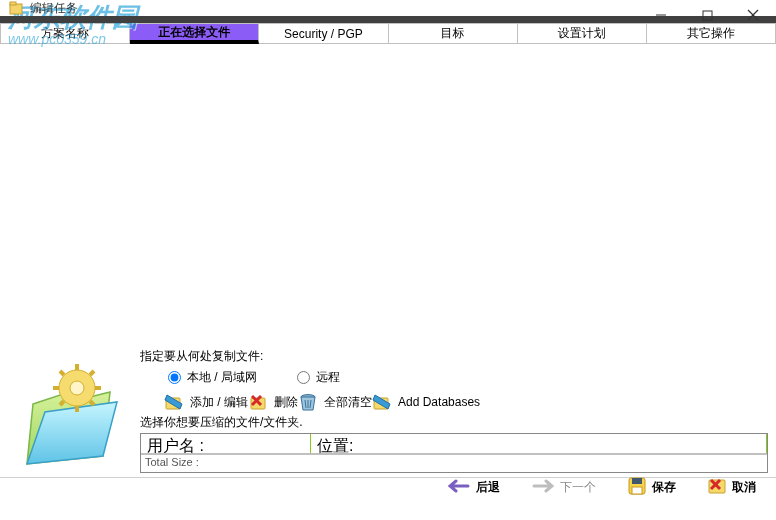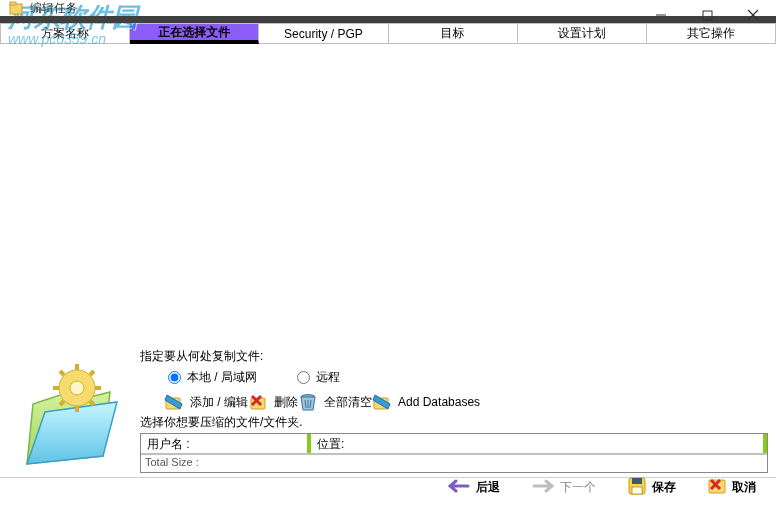--- a/index.html
+++ b/index.html
@@ -24,21 +24,21 @@
 .radiorow { display: flex; align-items: center; gap: 40px; margin-bottom: 6px; padding-left: 28px; }
 .radiorow label { display: flex; align-items: center; gap: 6px; }
 
 .toolbar { display: flex; align-items: center; margin-bottom: 2px; padding-left: 24px; }
 .tbtn { display: flex; align-items: center; gap: 6px; cursor: pointer; }
 .tbtn .ticon2 { width: 20px; height: 20px; }
 
 .listlabel { font-size: 12px; margin-bottom: 2px; }
 .listview { flex: 1; border: 1px solid #888; background: #fff; display: flex; flex-direction: column; }
 .lheader { height: 20px; display: flex; border-bottom: 1px solid #c0c0c0; background: #fff; }
-.lcol { border-right: 4px solid #84cc16; padding: 2px 6px; font-size: 12px; }
+.lcol { border-right: 1px solid #84cc16; padding: 2px 6px; font-size: 16px; }
 .lcol:first-child { width: 170px; }
 .lcol:last-child { flex: 1; }
 .lbody { flex: 1; }
 .lfooter { height: 18px; border-top: 1px solid #c0c0c0; padding: 1px 4px; font-size: 11px; color: #555; }
 
 .footer { height: 20px; border-top: 1px solid #d0d0d0; display: flex; align-items: center; justify-content: flex-end; gap: 20px; padding-right: 14px; margin-top: 0; }
 .fbtn { display: flex; align-items: center; gap: 6px; font-size: 12px; cursor: pointer; padding: 3px 6px; }
 .bold { font-weight: bold; }
 .gray { color: #888; }
 

